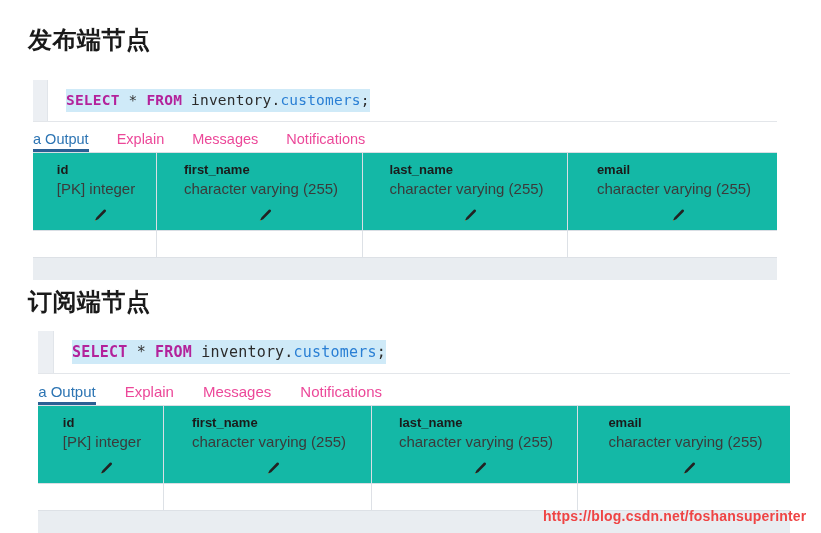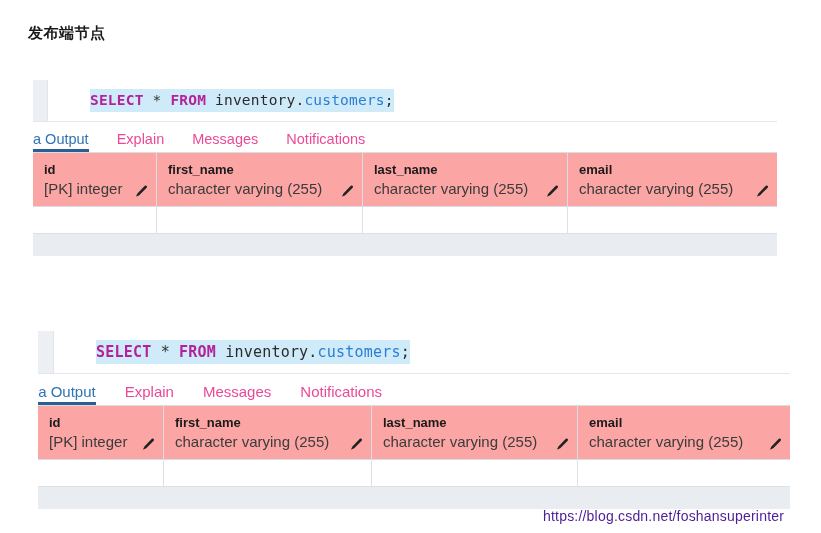--- a/index.html
+++ b/index.html
@@ -10,21 +10,21 @@
     position:relative;
     overflow:hidden;
     -webkit-font-smoothing:antialiased;
   }
 
   .page{position:absolute;left:0;top:0;width:821px;height:533px;}
 
   
   .heading{
     position:absolute;
-    font-size:15px;
+    font-size:24px;
     font-weight:700;
     color:#1a1a1a;
     letter-spacing:.5px;
     white-space:nowrap;
   }
   #heading-1{left:28px;top:24px;}
   #heading-2{left:28px;top:286px;}
 
   
   .panel{position:absolute;background:#ffffff;}
@@ -40,21 +40,20 @@
   .gutter{
     background:#eceff3;
     border-right:1px solid #e1e5ea;
     flex:0 0 auto;
   }
   .sql-line{
     flex:1 1 auto;
     display:flex;
     align-items:center;
     padding-left:18px;
-    margin-left:24px;
   }
   .sql-code{
     font-family:"DejaVu Sans Mono","Liberation Mono",monospace;
     font-size:14.5px;
     letter-spacing:.2px;
     background:#cfeaf8;
     white-space:pre;
     line-height:1.5;
     padding:1px 0;
   }
@@ -103,24 +102,25 @@
   .grid-head{
     display:flex;
     background:#ffffff;
     border-bottom:1px solid #d9dee4;
   }
   .gh-cell{
     box-sizing:border-box;
     border-right:1px solid #d9dee4;
     padding:7px 8px 7px 11px;
     display:flex;
-    align-items:flex-end;
+    align-items:center;
     justify-content:space-between;
     position:relative;
-    background:#fca5a5;
+    background:#14b8a6;
+    flex-direction:column;
   }
   .gh-text{min-width:0;}
   .gh-name{
     font-size:13px;
     font-weight:700;
     color:#1b1b1b;
     line-height:1.35;
     white-space:nowrap;
   }
   .gh-type{
@@ -153,23 +153,24 @@
     background:#e9edf1;
   }
 
   
   .clip{overflow:hidden;}
 
   
   .watermark{
     position:absolute;
     font-size:14px;
-    color:#4c1d95;
+    color:#ef4444;
     white-space:nowrap;
     letter-spacing:.2px;
+    font-weight:bold;
   }
 </style>
 </head>
 <body>
 
 <div class="page">
 
   <div class="heading" id="heading-1">发布端节点</div>
 
   <div class="panel" style="left:33px;top:80px;width:744px;">
@@ -244,20 +245,21 @@
         <div class="gr-cell" style="width:124px;"></div>
         <div class="gr-cell" style="width:206px;"></div>
         <div class="gr-cell" style="width:205px;"></div>
         <div class="gr-cell" style="width:209px;border-right:none;"></div>
       </div>
 
       <div class="grid-foot" style="height:22px;"></div>
     </div>
   </div>
 
+  <div class="heading" id="heading-2">订阅端节点</div>
 
   <div class="panel" style="left:38px;top:331px;width:752px;">
 
     <div class="sql-editor clip" style="height:42px;">
       <div class="gutter" style="width:15px;"></div>
       <div class="sql-line">
         <span class="sql-code" style="font-size:15px;"><span class="kw">SELECT</span><span class="op"> </span><span class="op">*</span><span class="op"> </span><span class="kw">FROM</span><span class="op"> </span><span class="ident">inventory</span><span class="punc">.</span><span class="tbl">customers</span><span class="punc">;</span></span>
       </div>
     </div>
 

